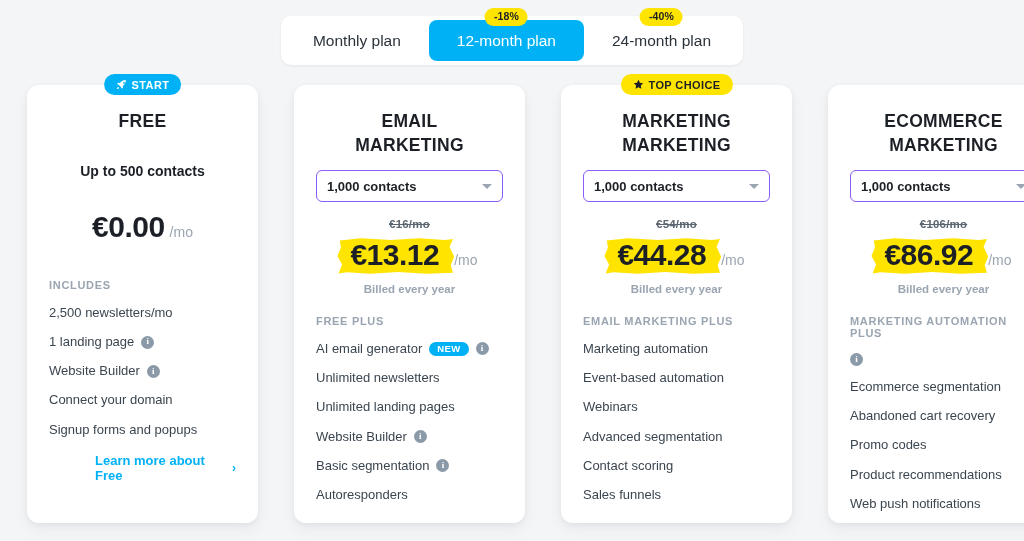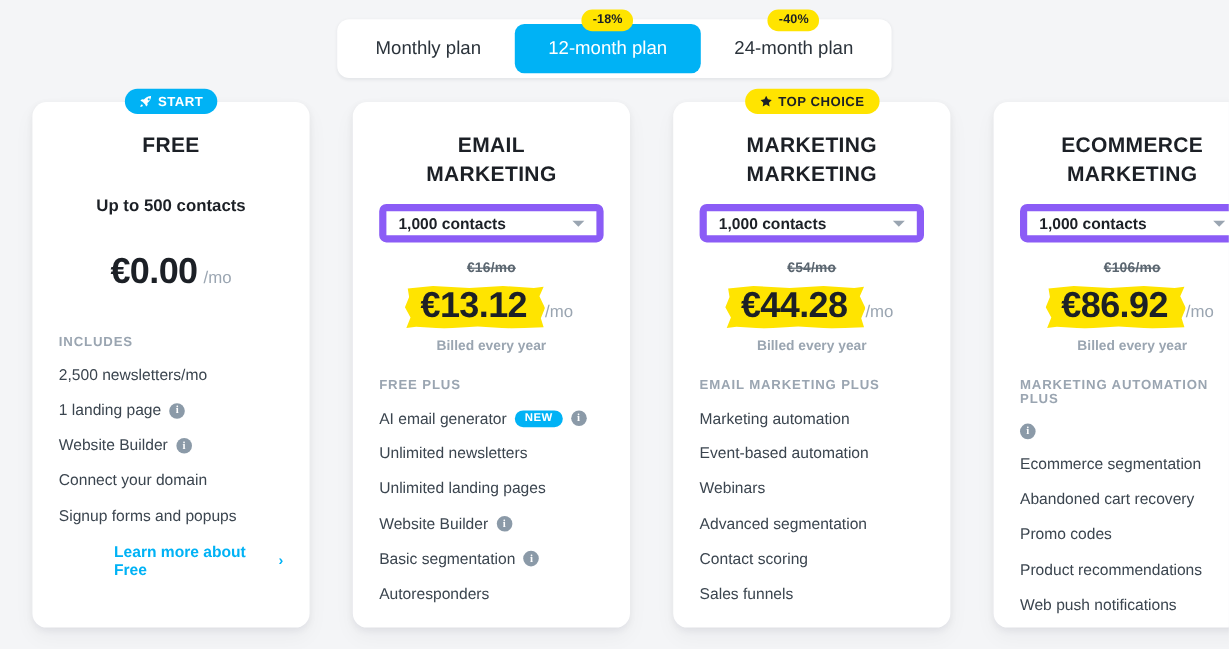--- a/index.html
+++ b/index.html
@@ -138,21 +138,21 @@
     font-size: 14px;
     font-weight: bold;
     color: #1c2026;
   }
 
   
   .select-box {
     margin-top: 13px;
     height: 32px;
     width: 100%;
-    border: 6px solid #8b5cf6;
+    border: 1px solid #8b5cf6;
     border-radius: 6px;
     background: #ffffff;
     display: flex;
     align-items: center;
     padding: 0 10px;
     cursor: pointer;
   }
   .select-value {
     flex: 1;
     font-size: 13px;

